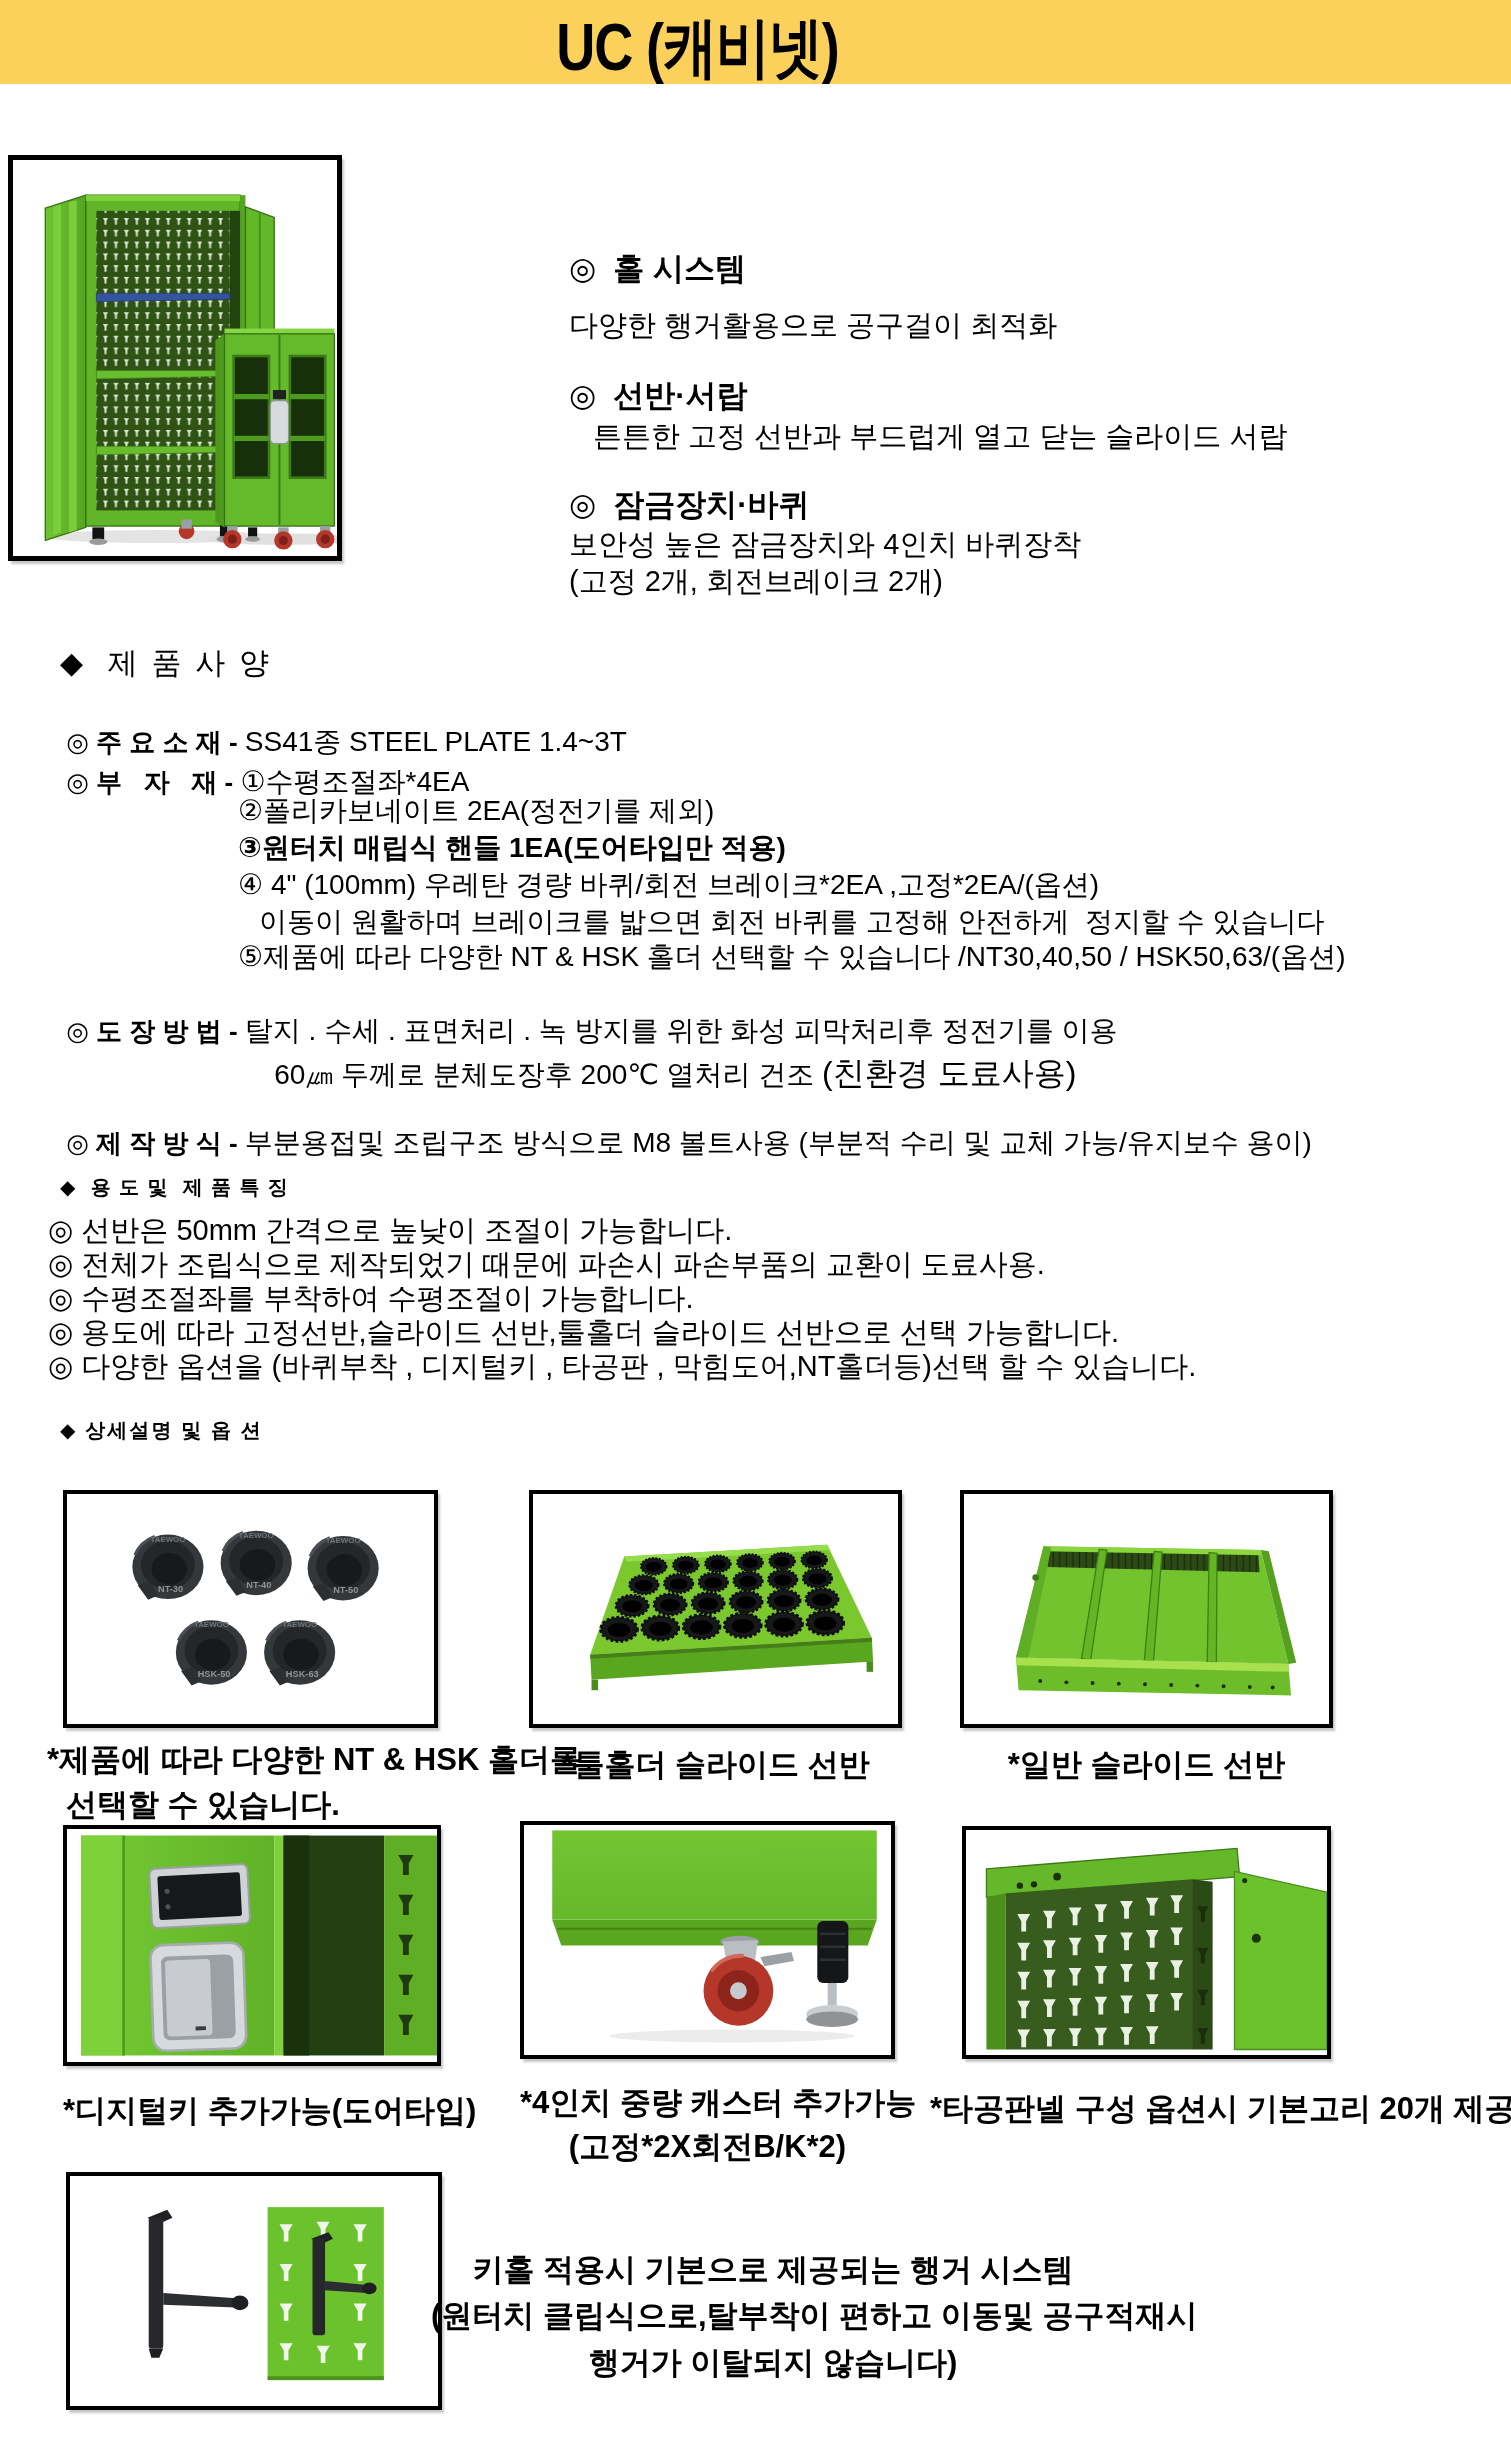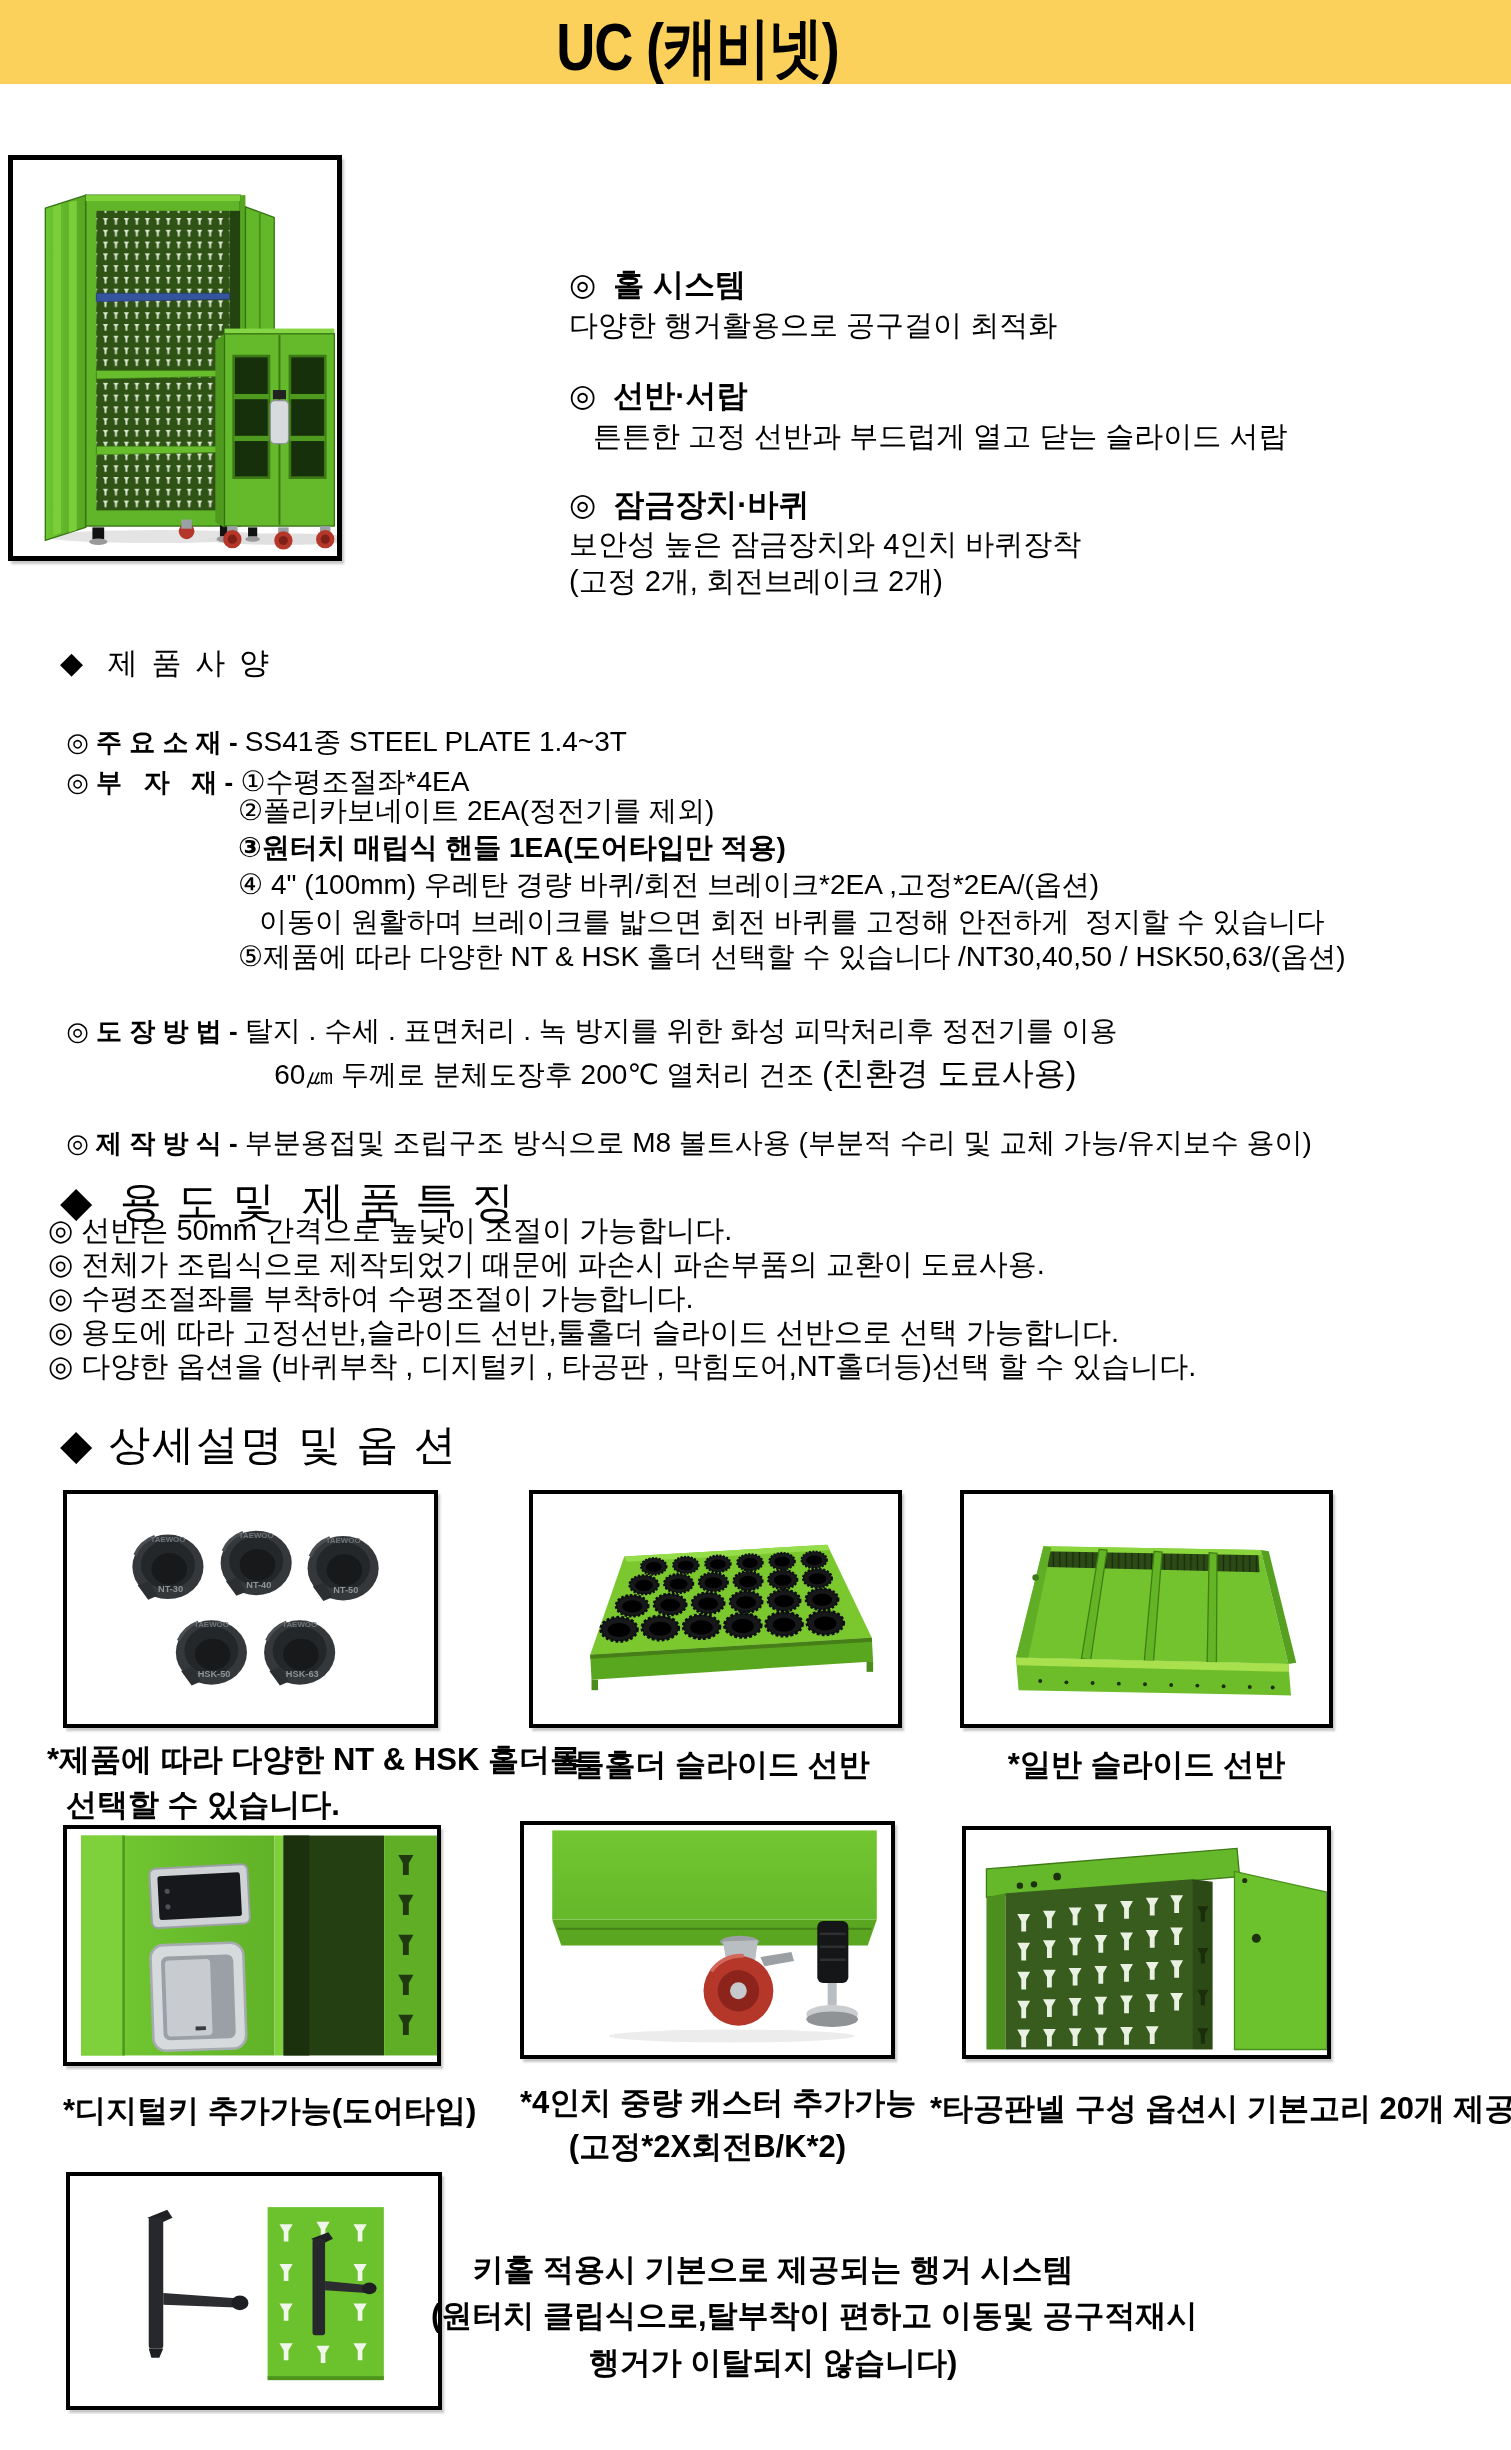--- a/index.html
+++ b/index.html
@@ -22,21 +22,21 @@
     padding-left:14px;
   }
   .frame svg{display:block;width:100%;height:100%;}
   
   .ft{font-size:31px;font-weight:bold;}
   .fd{font-size:29px;}
   .h1{font-size:30px;letter-spacing:2.7px;}
   .lbl{font-size:26px;font-weight:bold;}
   .val{font-size:28px;font-weight:normal;}
   .bold41{font-size:32px;font-weight:normal;}
-  .h2{font-size:42px;font-weight:normal;letter-spacing:2.1px;}
+  .h2{font-size:20px;font-weight:bold;letter-spacing:2.1px;}
   .bullet{font-size:29px;}
   .cap{font-size:31px;font-weight:bold;}
   .capc{text-align:center;}
   .hangtxt{font-size:31px;font-weight:bold;text-align:center;width:684px;left:431px;}
 </style>
 </head>
 <body>
 
 <div class="header">
   <div class="title">UC (캐비넷)</div>
@@ -110,21 +110,21 @@
         <rect x="448" y="546" width="16" height="12" fill="#9aa0a4"></rect>
         <circle cx="456" cy="566" r="14"></circle>
           <circle cx="456" cy="566" r="7" fill="#7E2017"></circle>
       </g>
       <rect x="338" y="548" width="14" height="14" fill="#121212"></rect>
       <ellipse cx="345" cy="566" rx="11" ry="4" fill="#9a9a9a"></ellipse>
     </g>
   </svg>
 </div>
 
-<div class="abs ft" style="left:569px;top:264px;">◎  홀 시스템</div>
+<div class="abs ft" style="left:569px;top:248px;">◎  홀 시스템</div>
 <div class="abs fd" style="left:569px;top:306px;">다양한 행거활용으로 공구걸이 최적화</div>
 <div class="abs ft" style="left:569px;top:375px;">◎  선반·서랍</div>
 <div class="abs fd" style="left:569px;top:417px;margin-left:24px;">튼튼한 고정 선반과 부드럽게 열고 닫는 슬라이드 서랍</div>
 <div class="abs ft" style="left:569px;top:484px;">◎  잠금장치·바퀴</div>
 <div class="abs fd" style="left:569px;top:525px;">보안성 높은 잠금장치와 4인치 바퀴장착</div>
 <div class="abs fd" style="left:569px;top:562px;">(고정 2개, 회전브레이크 2개)</div>
 
 <div class="abs h1" style="left:60px;top:643px;">◆  제 품 사 양</div>
 
 <div class="abs" style="left:60px;top:711px;">

